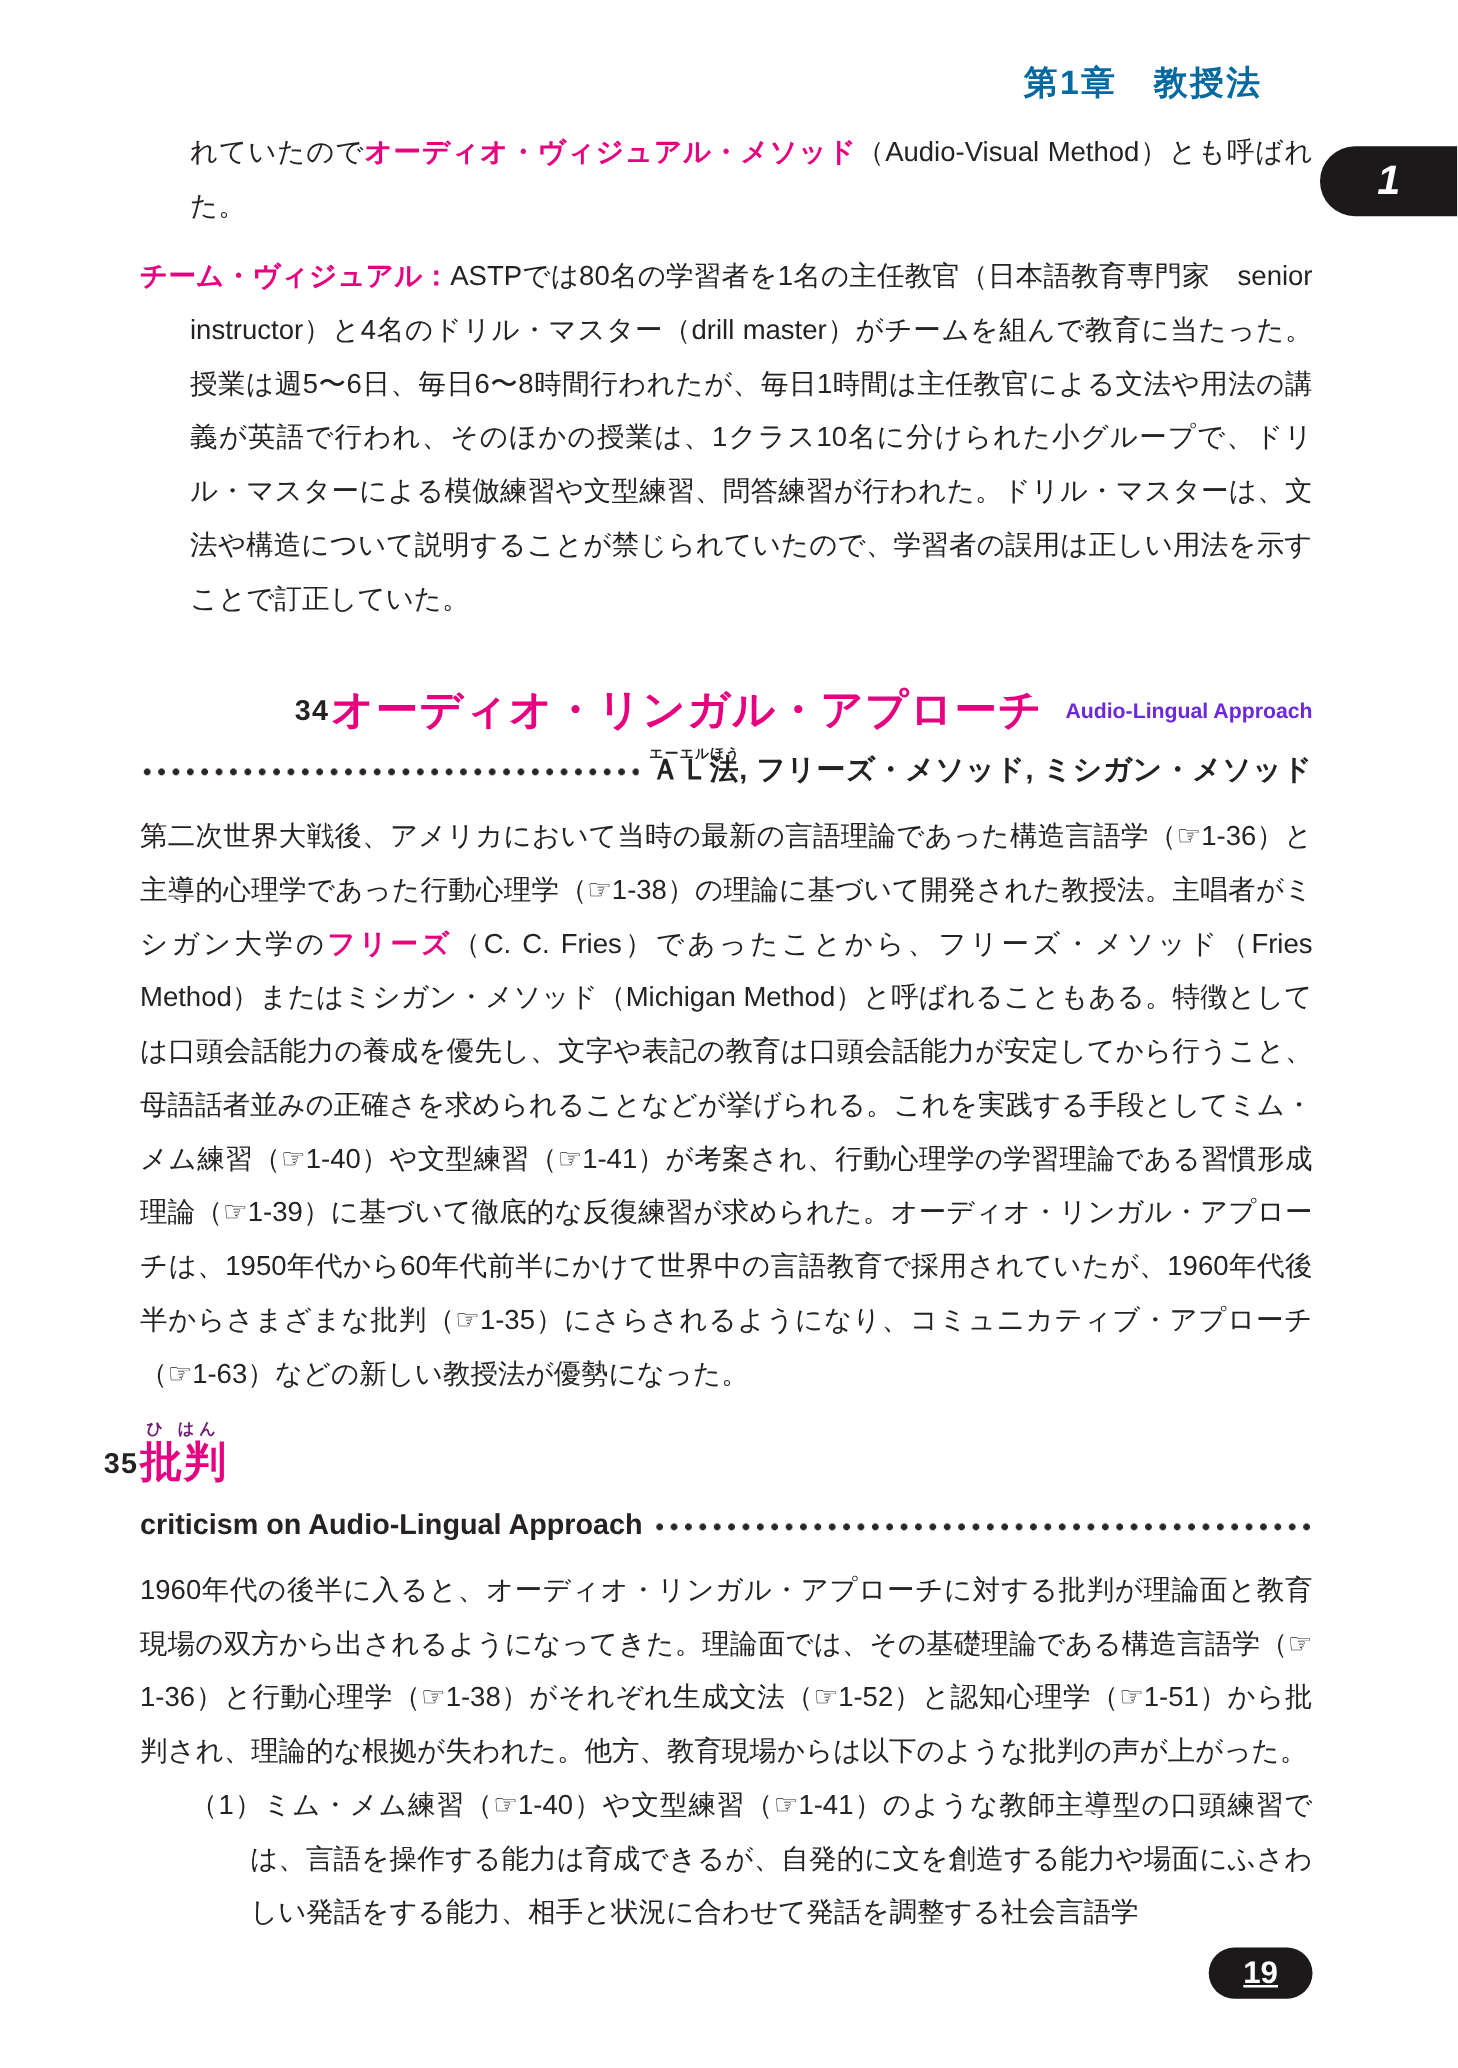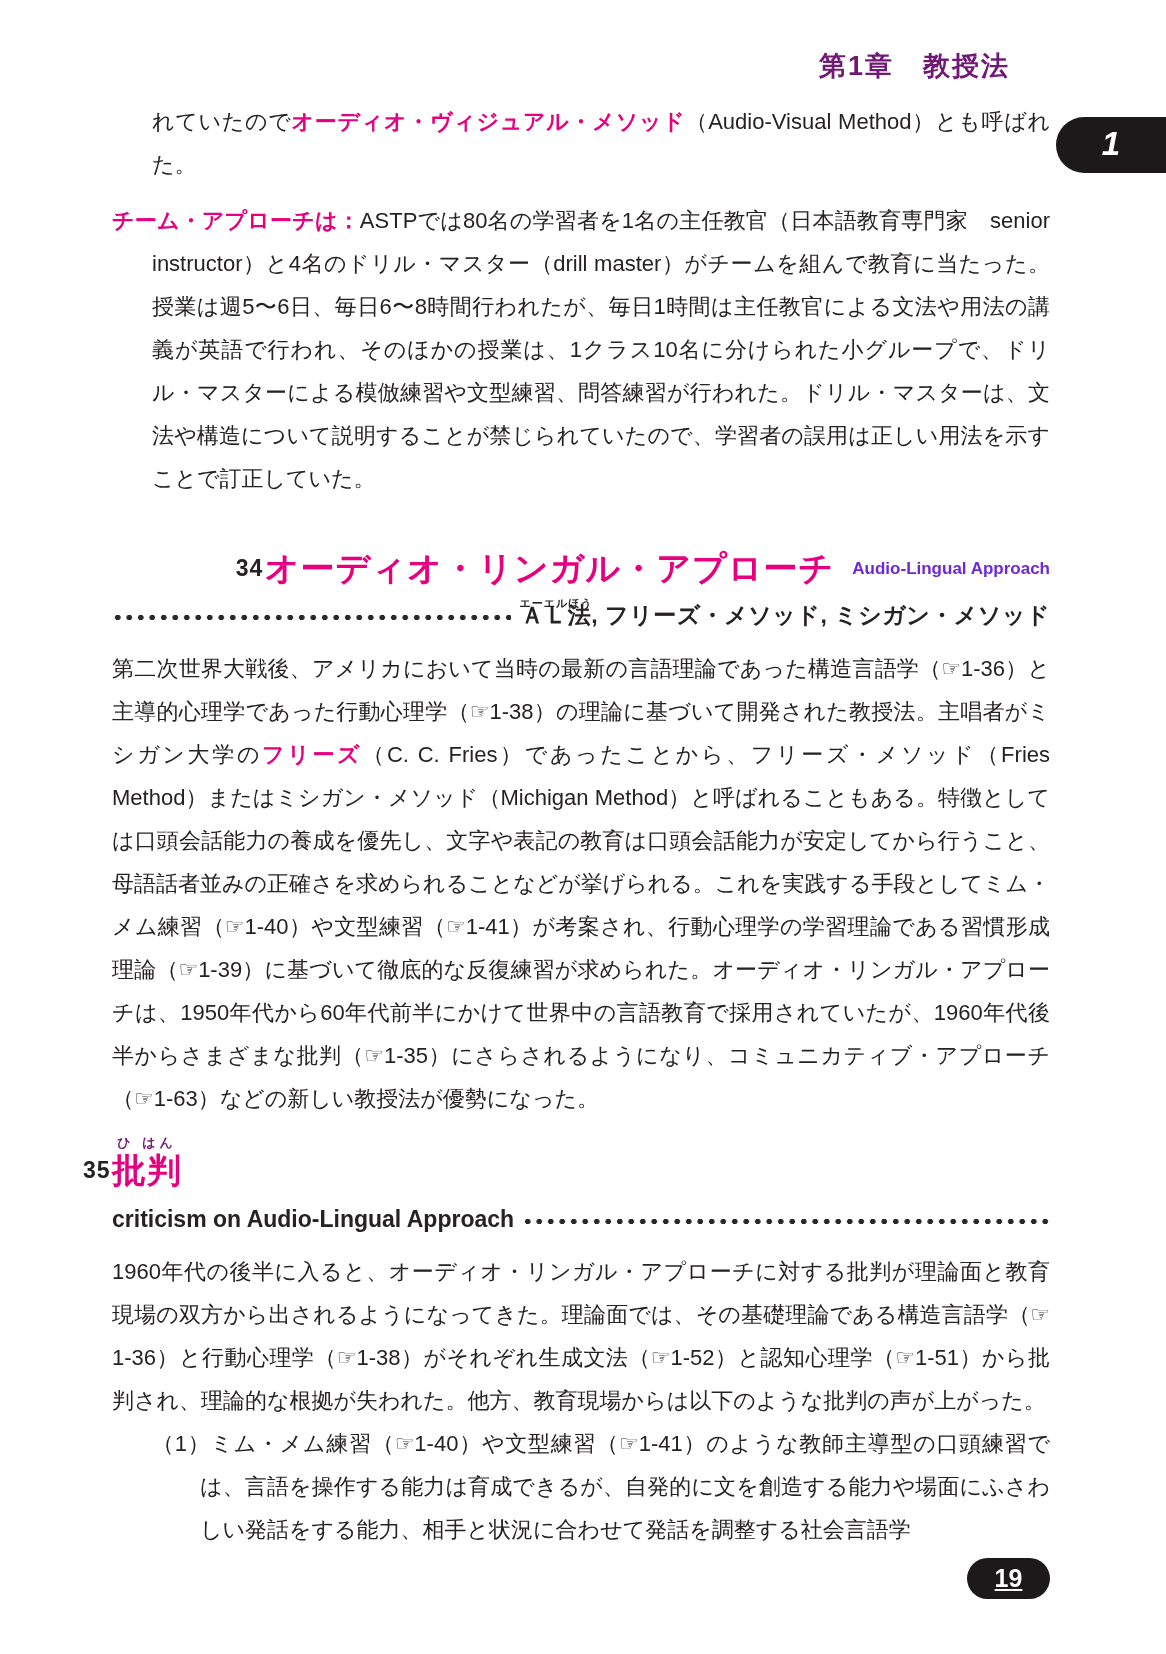--- a/index.html
+++ b/index.html
@@ -9,21 +9,21 @@
     background:#ffffff;
     font-family:"Liberation Sans","DejaVu Sans",sans-serif;
     color:#1f1c1d;
     overflow:hidden;
   }
 
   
   .chapter-header {
     position:absolute; top:48px; right:156px;
     font-size:27px; font-weight:bold; letter-spacing:2px;
-    color:#701a75;
+    color:#0369a1;
   }
   .chapter-tab {
     position:absolute; top:117px; right:0;
     width:110px; height:56px;
     background:#1b1919;
     border-radius:30px 0 0 30px;
     display:flex; align-items:center; justify-content:center;
   }
   .chapter-tab .tab-num {
     color:#ffffff; font-size:33px; font-weight:bold; font-style:italic;
@@ -113,21 +113,21 @@
   <div class="chapter-header">第1章　教授法</div>
 
   <div class="chapter-tab">
     <span class="tab-num">1</span>
   </div>
 
   <div class="content">
 
     <p class="gloss cont"><span>れていたので</span><span class="pink-term">オーディオ・ヴィジュアル・メソッド</span><span>（Audio-Visual Method）とも呼ばれた。</span></p>
 
-    <p class="gloss hang"><span class="pink-term">チーム・アプローチは：</span><span>ASTPでは80名の学習者を1名の主任教官（日本語教育専門家　senior instructor）と4名のドリル・マスター（drill master）がチームを組んで教育に当たった。授業は週5〜6日、毎日6〜8時間行われたが、毎日1時間は主任教官による文法や用法の講義が英語で行われ、そのほかの授業は、1クラス10名に分けられた小グループで、ドリル・マスターによる模倣練習や文型練習、問答練習が行われた。ドリル・マスターは、文法や構造について説明することが禁じられていたので、学習者の誤用は正しい用法を示すことで訂正していた。</span></p>
+    <p class="gloss hang"><span class="pink-term">チーム・ヴィジュアル：</span><span>ASTPでは80名の学習者を1名の主任教官（日本語教育専門家　senior instructor）と4名のドリル・マスター（drill master）がチームを組んで教育に当たった。授業は週5〜6日、毎日6〜8時間行われたが、毎日1時間は主任教官による文法や用法の講義が英語で行われ、そのほかの授業は、1クラス10名に分けられた小グループで、ドリル・マスターによる模倣練習や文型練習、問答練習が行われた。ドリル・マスターは、文法や構造について説明することが禁じられていたので、学習者の誤用は正しい用法を示すことで訂正していた。</span></p>
 
     <div class="sec-heading sec34-heading">
       <span class="sec-num">34</span>
       <h2 class="sec-title">オーディオ・リンガル・アプローチ</h2>
       <span class="sec-title-en">Audio-Lingual Approach</span>
     </div>
 
     <div class="alias-row">
       <span class="leader"></span>
       <span class="alias-text"><span class="ruby-rel"><span class="furi furi-al">エーエルほう</span><span>ＡＬ法</span></span><span>, フリーズ・メソッド, ミシガン・メソッド</span></span>

